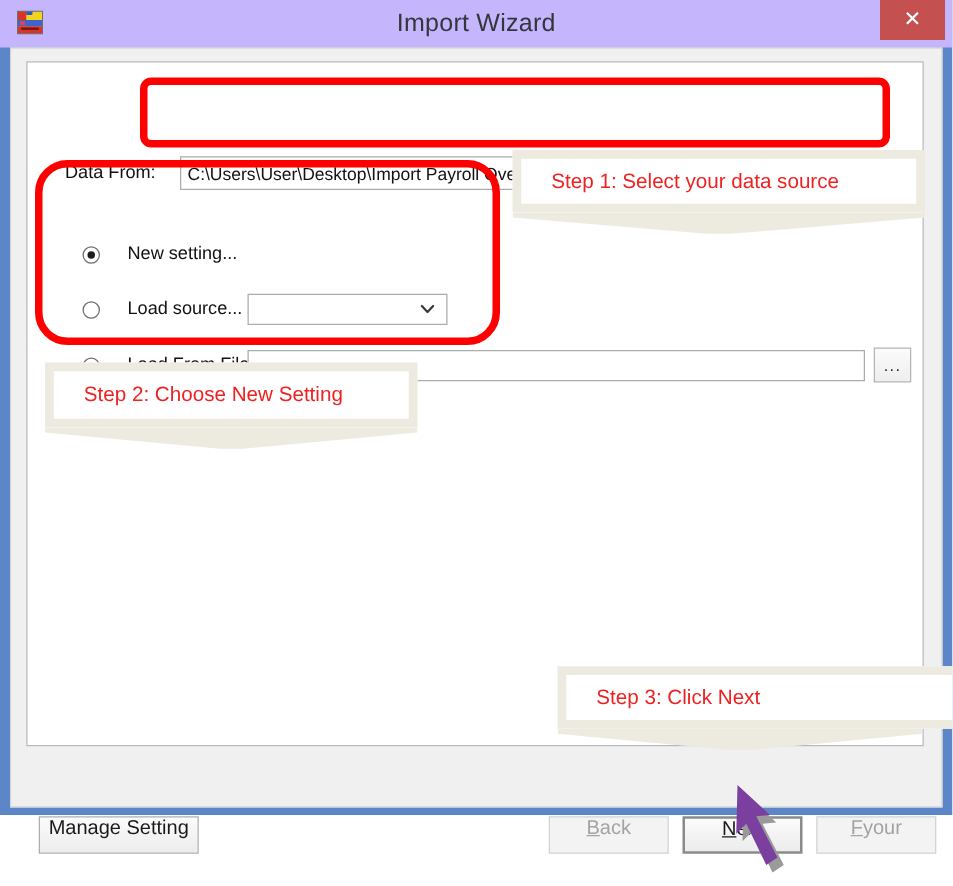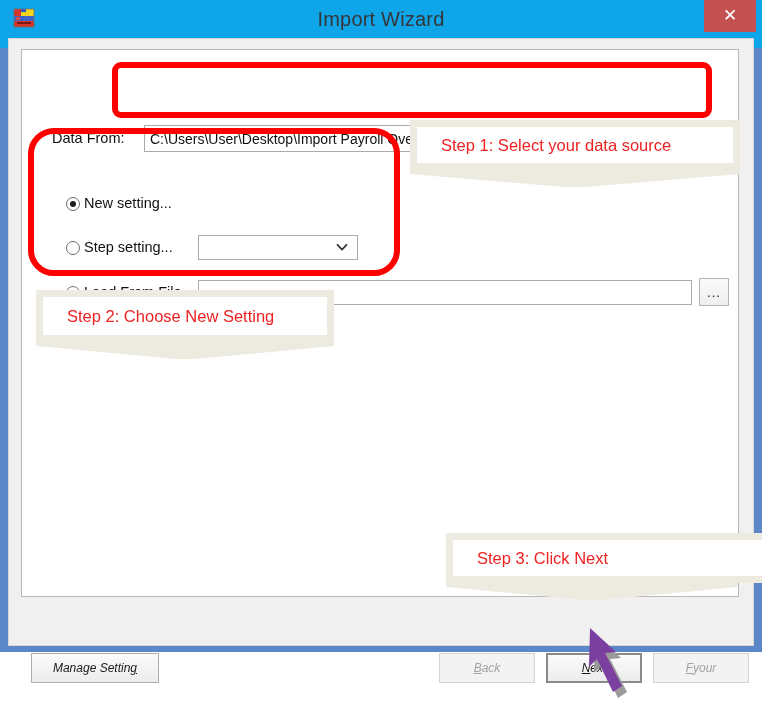--- a/index.html
+++ b/index.html
@@ -24,22 +24,22 @@
     height: 652px;
     background: #5b87c8;
     box-sizing: border-box;
     border: 0;
   }
 
   
   #titlebar {
     position: absolute;
     left: 0; top: 0;
-    width: 762px; height: 48px;
-    background: #0ea5e9;
+    width: 762px; height: 38px;
+    background: #c4b5fd;
   }
   #app-icon {
     position: absolute;
     left: 12px; top: 6px;
     width: 24px; height: 24px;
     display: block;
   }
   #title-text {
     position: absolute;
     left: 0; top: 0;
@@ -141,21 +141,21 @@
   .radio-dot.checked::after {
     content: "";
     position: absolute;
     left: 3px; top: 3px;
     width: 6px; height: 6px;
     border-radius: 50%;
     background: #1b1b1b;
   }
   .radio-label {
     position: absolute;
-    left: 18px; top: 0;
+    left: 36px; top: 0;
     font-size: 14.5px;
     color: #111;
     white-space: nowrap;
   }
   #radio-new { left: 44px; top: 145px; }
   #radio-load-setting { left: 44px; top: 189px; }
   #radio-load-file { left: 44px; top: 234px; }
 
   #setting-combo {
     position: absolute;
@@ -194,26 +194,26 @@
     display: flex; align-items: center; justify-content: center;
     font-size: 13px; color: #222; letter-spacing: 1px;
   }
 
   
   .btn {
     position: absolute;
     box-sizing: border-box;
     background: linear-gradient(#fbfbfb,#ececec);
     border: 1px solid #aeaeae;
-    font-size: 12px;
+    font-size: 16px;
     font-family: "Liberation Sans", sans-serif;
     color: #1a1a1a;
     text-align: center;
     cursor: pointer;
-    display: flex; align-items: center; justify-content: center; font-style: italic;
+    display: flex; justify-content: center;
   }
   .btn.disabled {
     color: #a3a3a3;
     border: 1px solid #d4d4d4;
     background: #f3f3f3;
     cursor: default;
   }
   .btn u { text-decoration: underline; }
   #btn-manage  { left: 22px;  top: 614px; width: 128px; height: 30px; }
   #btn-cancel  { left: 323px; top: 614px; width: 96px;  height: 30px; }
@@ -303,21 +303,21 @@
         <div class="dots">...</div>
       </div>
 
       <div class="radio-row" id="radio-new">
         <span class="radio-dot checked"></span>
         <span class="radio-label">New setting...</span>
       </div>
 
       <div class="radio-row" id="radio-load-setting">
         <span class="radio-dot"></span>
-        <span class="radio-label">Step setting...</span>
+        <span class="radio-label">Load source...</span>
       </div>
 
       <div id="setting-combo">
         <svg class="chevron" viewBox="0 0 14 14">
           <path d="M2.5 4.8 L7 9.6 L11.5 4.8" fill="none" stroke="#3a3a3a" stroke-width="1.8" stroke-linecap="round" stroke-linejoin="round"></path>
         </svg>
       </div>
 
       <div class="radio-row" id="radio-load-file">
         <span class="radio-dot"></span>

